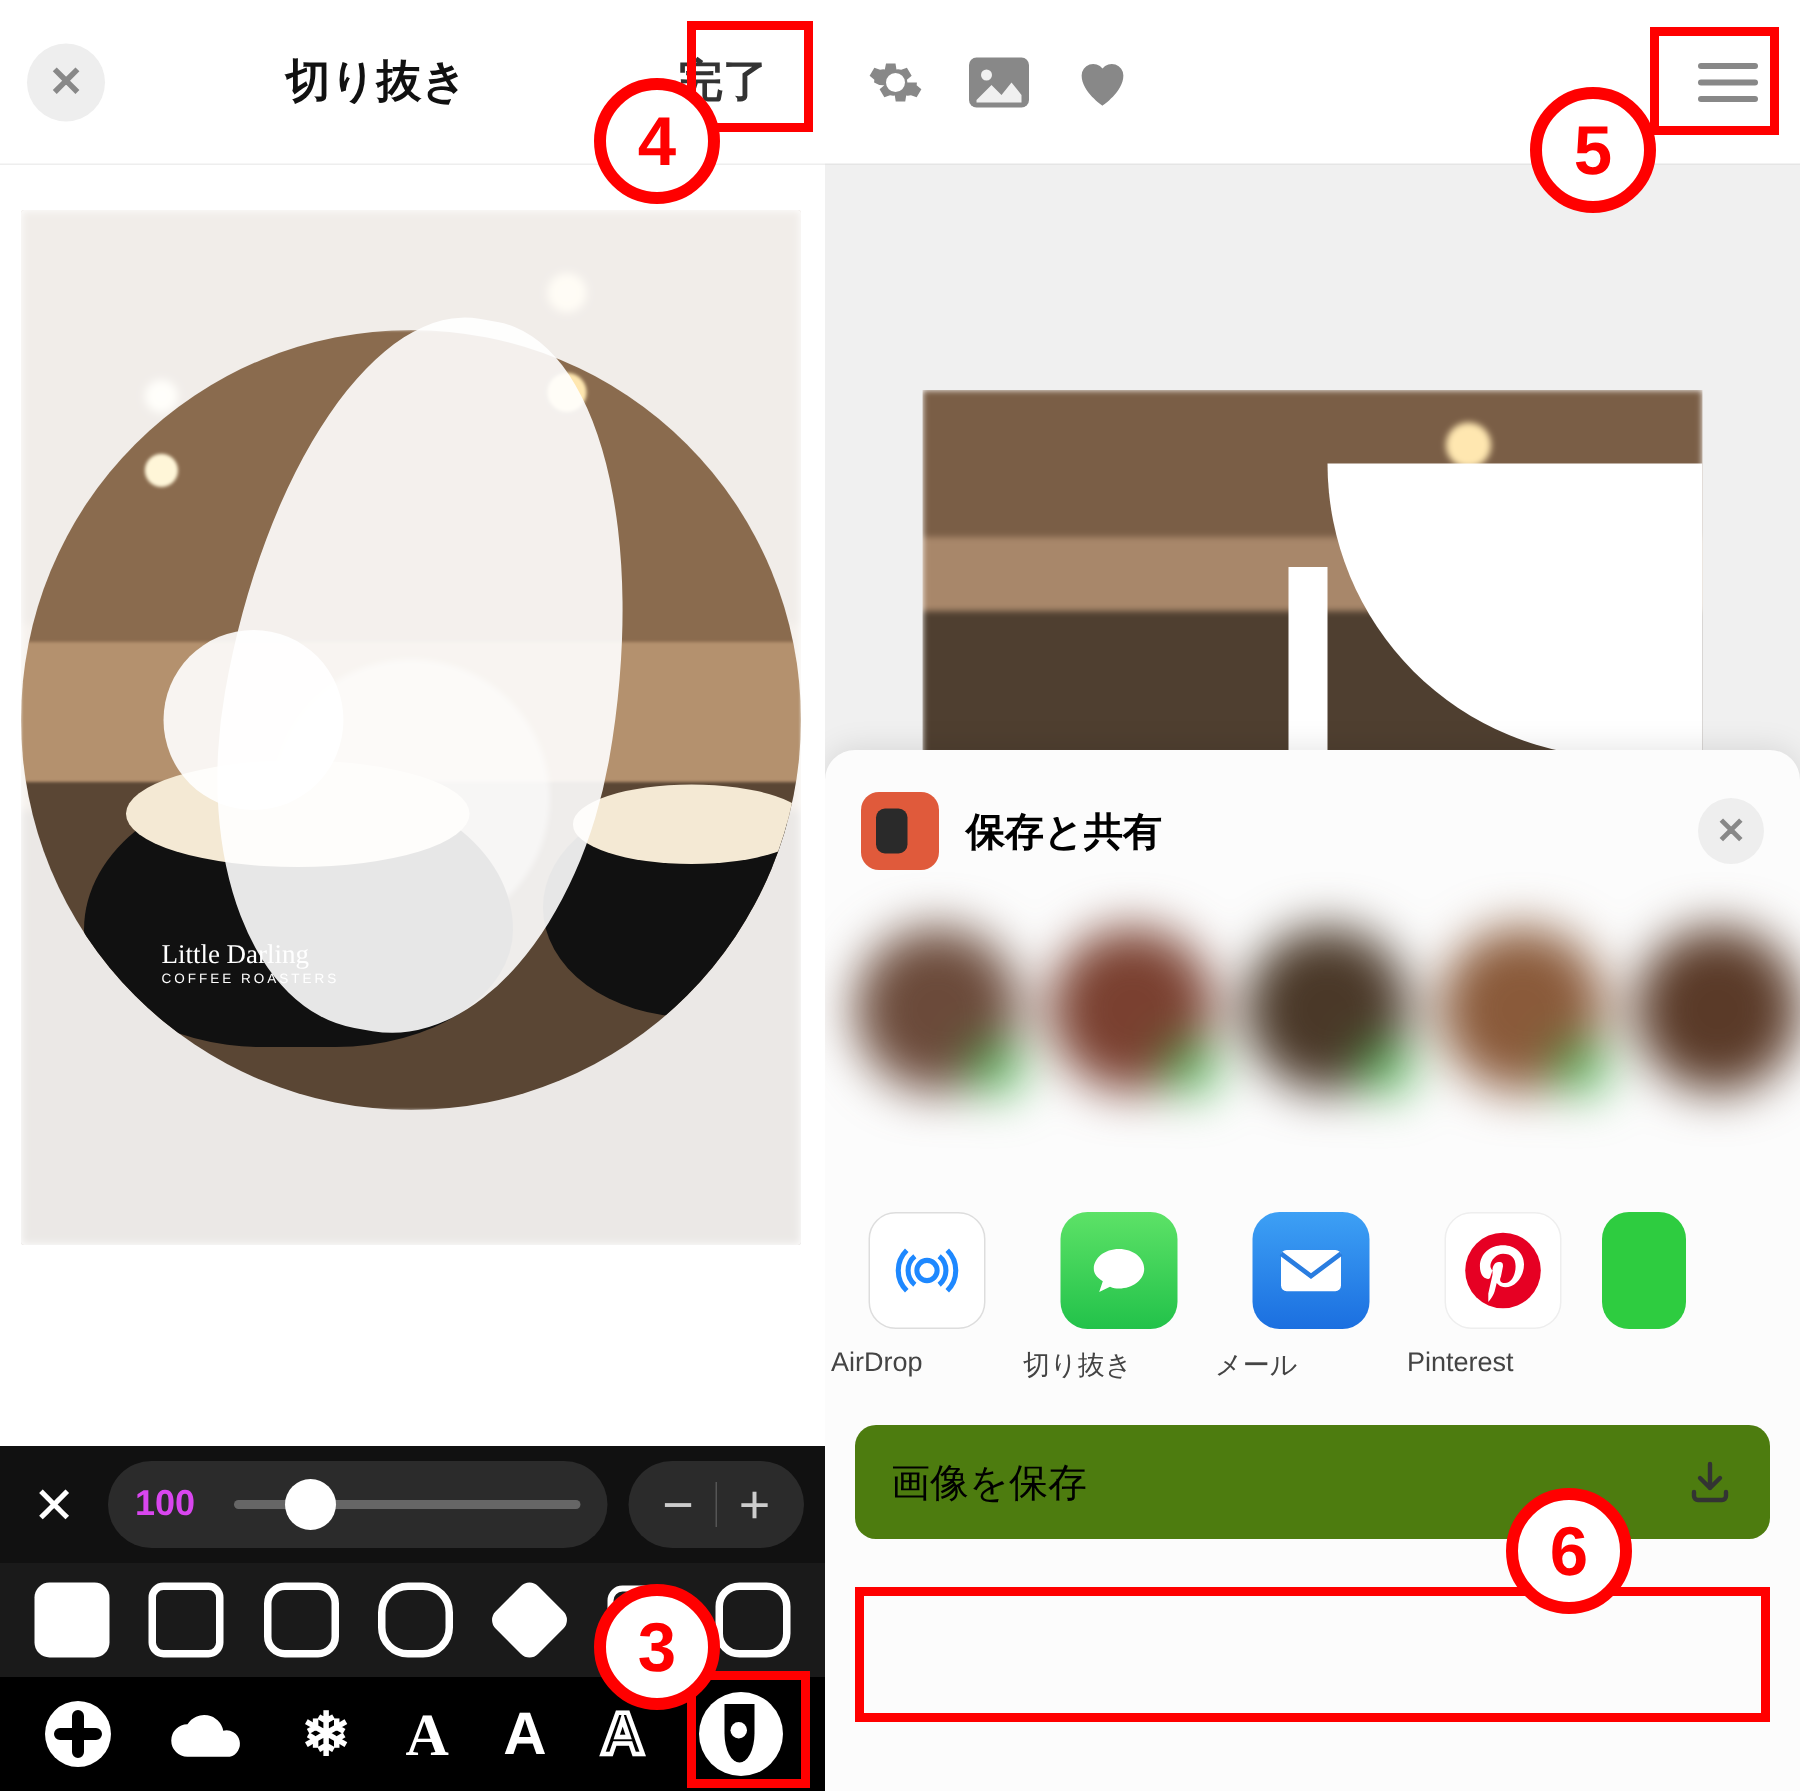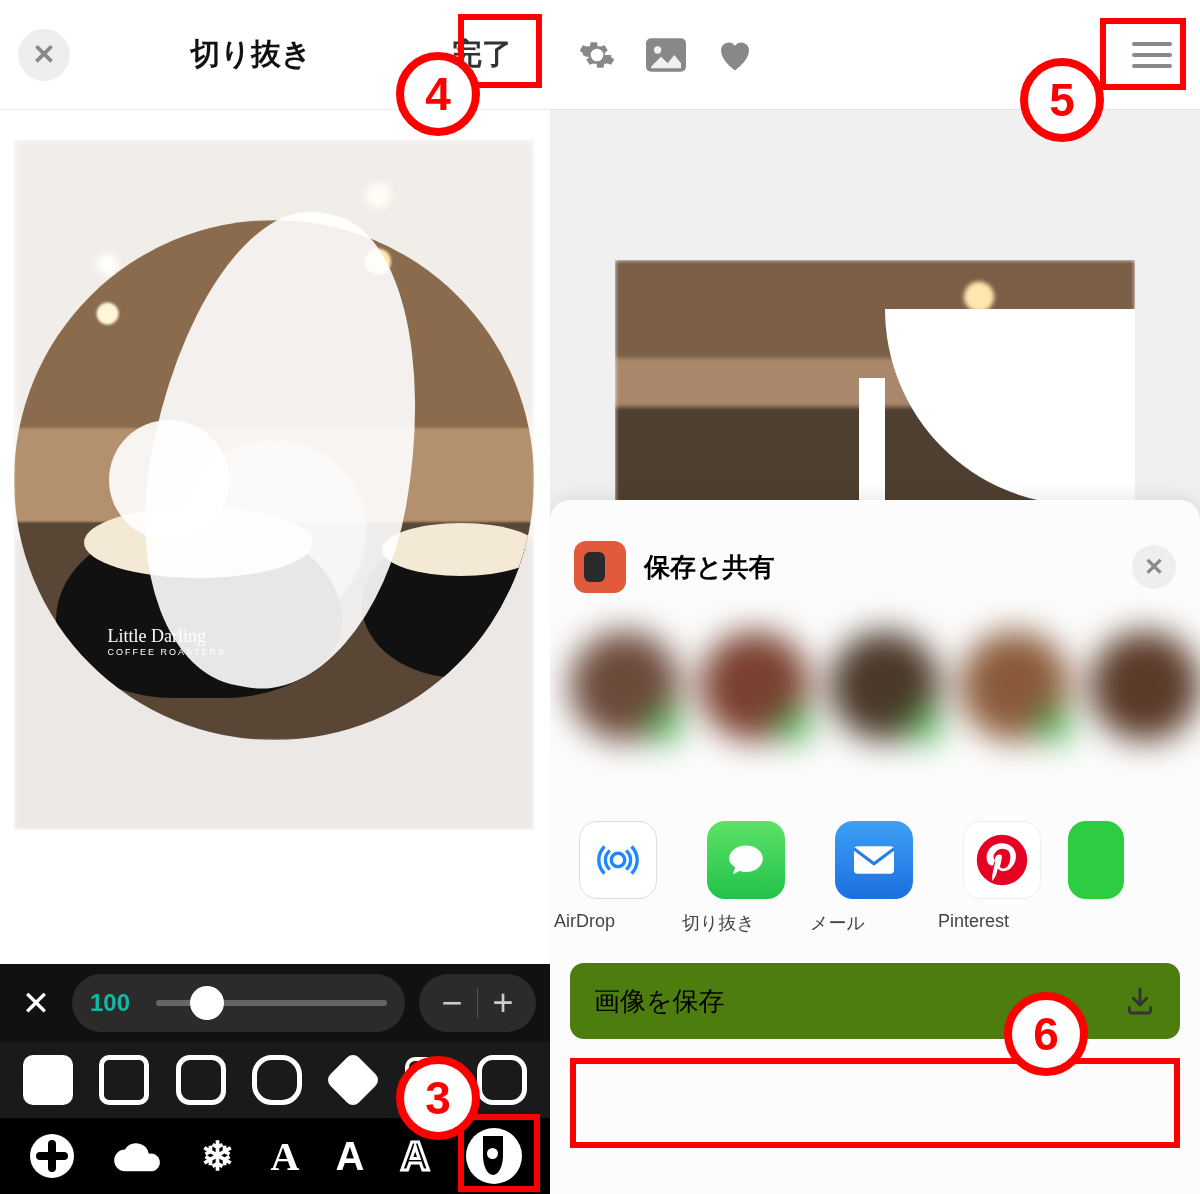--- a/index.html
+++ b/index.html
@@ -36,21 +36,21 @@
   .reveal { position:absolute; top:80px; left:0; width:520px; height:520px; border-radius:50%; overflow:hidden; }
   .reveal .cafe, .reveal .cup, .reveal .cup2, .reveal .saucer { filter:none; }
   .cut { position:absolute; top:70px; left:140px; width:260px; height:480px; background:rgba(255,255,255,.9); border-radius:50% 50% 50% 50% / 60% 60% 45% 45%; transform:rotate(10deg);}
   .cut2 { position:absolute; top:280px; left:95px; width:120px; height:120px; background:rgba(255,255,255,.9); border-radius:50%; }
 
   
   .toolbar-l { position:absolute; bottom:0; left:0; right:0; background:#111; }
   .row1 { height:78px; display:flex; align-items:center; gap:14px; padding:0 14px; }
   .tb-x { color:#fff; font-size:34px; width:44px; text-align:center; }
   .slider-wrap { flex:1; background:#2b2b2b; height:58px; border-radius:30px; display:flex; align-items:center; padding:0 18px; gap:14px; }
-  .slider-val { color:#14b8a6; font-size:24px; font-weight:600; width:52px;}
+  .slider-val { color:#d946ef; font-size:24px; font-weight:600; width:52px;}
   .slider { flex:1; height:6px; background:#666; border-radius:3px; position:relative; }
   .slider .thumb { position:absolute; left:22%; top:50%; width:34px; height:34px; background:#fff; border-radius:50%; transform:translate(-50%,-50%);}
   .pm { background:#2b2b2b; height:58px; border-radius:30px; display:flex; align-items:center; padding:0 8px;}
   .pm span { color:#ccc; font-size:36px; width:50px; text-align:center; }
   .pm .div { width:1px; height:30px; background:#555;}
   .row2, .row3 { height:76px; display:flex; align-items:center; justify-content:space-around; padding:0 10px; }
   .row2 { background:#1a1a1a; }
   .row3 { background:#000; }
   .shape { width:50px; height:50px; border:5px solid #fff; border-radius:10px; }
   .shape.fill { background:#fff; border:none;}
@@ -74,21 +74,21 @@
   .preview { margin:150px auto 0; width:520px; height:245px; background:#fff; position:relative; overflow:hidden;}
   .pv-cafe { position:absolute; inset:0; background:
     radial-gradient(circle at 70% 15%, #ffe7b0 0 14px, transparent 16px),
     radial-gradient(circle at 85% 35%, #c9d86a 0 18px, transparent 20px),
     linear-gradient(#7a5e46 0 40%, #a8876a 40% 60%, #4f3f30 60% 100%);
     filter:blur(2px);}
   .pv-white { position:absolute; right:0; bottom:0; width:48%; height:80%; background:#fff; border-radius:0 0 0 260px;}
   .pv-block { position:absolute; right:48%; bottom:0; width:5%; height:52%; background:#fff;}
 
   
-  .sheet { position:absolute; left:0; right:0; bottom:0; top:500px; background:#fcfcfc; border-radius:20px 20px 0 0; box-shadow:0 -2px 20px rgba(0,0,0,.1); padding-top:23px;}
+  .sheet { position:absolute; left:0; right:0; bottom:0; top:500px; background:#fcfcfc; border-radius:20px 20px 0 0; box-shadow:0 -2px 20px rgba(0,0,0,.1); padding-top:10px;}
   .sheet-head { display:flex; align-items:center; padding:18px 24px; gap:18px;}
   .app-icon { width:52px; height:52px; border-radius:12px; background:#e05a3b; position:relative;}
   .app-icon:after{content:"";position:absolute;left:20%;top:22%;width:40%;height:56%;background:#2a2a2a;border-radius:6px;}
   .sheet-title { font-size:26px; font-weight:600; }
   .sheet-x { margin-left:auto; width:44px; height:44px; border-radius:50%; background:#eee; color:#888; font-size:24px; display:flex; align-items:center; justify-content:center; font-weight:700;}
   .contacts { height:200px; padding:20px; display:flex; gap:20px; overflow:hidden; filter:blur(16px);}
   .contact { width:110px; height:110px; border-radius:50%; background:#7a5a4a; position:relative; flex-shrink:0;}
   .contact .dot{position:absolute;right:-2px;bottom:-2px;width:36px;height:36px;background:#4caf50;border-radius:50%;}
   .contact.a{background:#6b4a3a;} .contact.b{background:#7a4030;} .contact.c{background:#4a3828;} .contact.d{background:#8a5a3a;} .contact.e{background:#5a3a28;}
   .apps-row { display:flex; padding:10px 4px; gap:0; }

